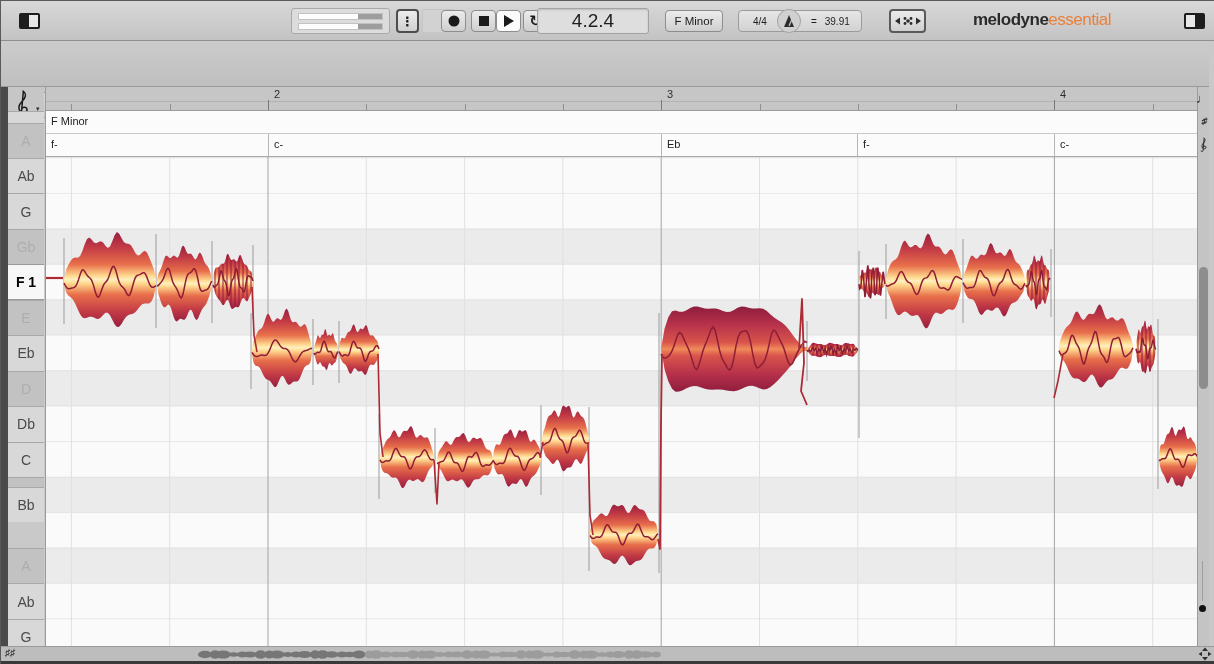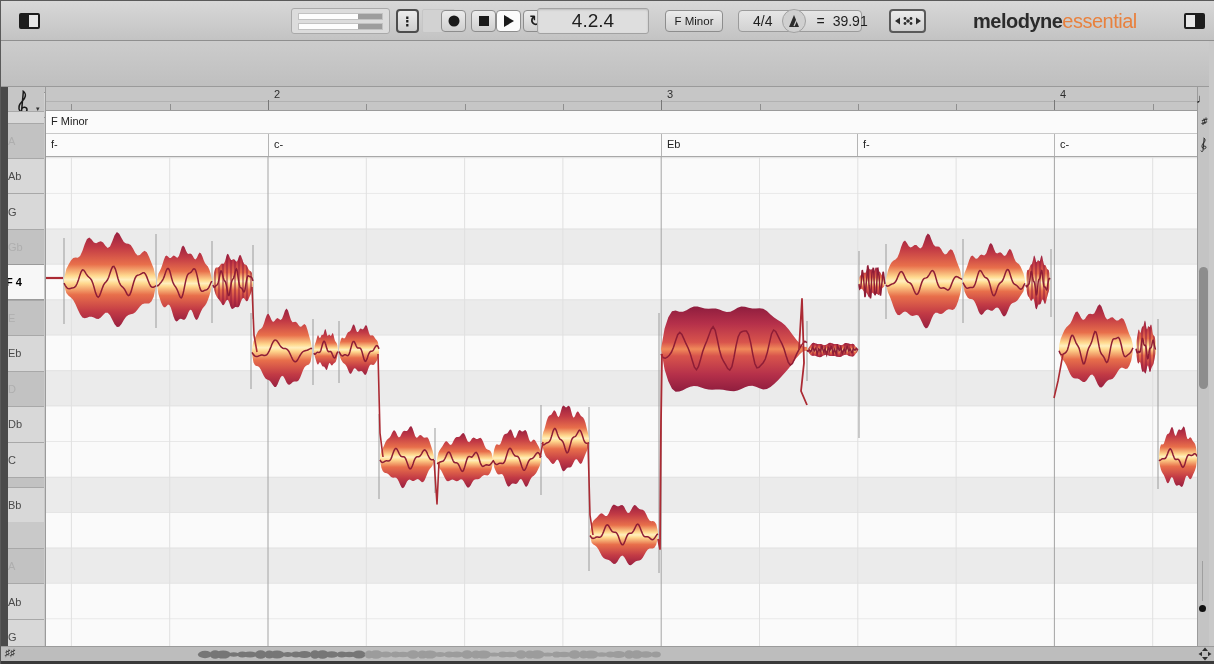--- a/index.html
+++ b/index.html
@@ -18,28 +18,28 @@
   .btn { position:absolute; border:1px solid #8d8d8d; border-radius:4px;
     background:linear-gradient(#ececec,#cfcfcf); color:#1c1c1c; display:flex; align-items:center; justify-content:center; }
   .btn.active { background:#fbfbfb; }
   .monitor-btn { left:395px; top:8px; width:23px; height:24px; border:2px solid #4d4d4d; font-size:13px; font-weight:bold; }
   .blank-cell { position:absolute; left:421px; top:8px; width:33px; height:24px; background:#d2d2d2; border:1px solid #c6c6c6; border-radius:2px; }
   .pos-display { position:absolute; left:536px; top:7px; width:112px; height:26px; background:#dedede;
     border:1px solid #a2a2a2; border-radius:3px; box-shadow:inset 0 1px 2px rgba(0,0,0,.15);
     font-size:19px; color:#1e1e1e; display:flex; align-items:center; justify-content:center; }
   .key-btn { left:664px; top:9px; width:58px; height:22px; font-size:11.5px; }
   .tempo-pill { position:absolute; left:737px; top:9px; width:124px; height:22px; border:1px solid #9b9b9b;
-    border-radius:4px; background:linear-gradient(#e6e6e6,#d2d2d2); display:flex; align-items:center; font-size:14px; color:#1e1e1e; }
+    border-radius:4px; background:linear-gradient(#e6e6e6,#d2d2d2); display:flex; align-items:center; font-size:10px; color:#1e1e1e; }
   .tempo-pill .sig { margin-left:14px; }
   .metro-circ { position:relative; width:24px; height:24px; margin-left:10px; border-radius:50%;
     background:#d0d0d0; border:1px solid #a2a2a2; flex:none; display:flex; align-items:center; justify-content:center; }
   .tempo-pill .eq { margin-left:10px; }
   .tempo-pill .bpm { margin-left:8px; }
   .stretch-btn { left:888px; top:8px; width:37px; height:24px; border:2px solid #5a5a5a; }
-  .logo { position:absolute; left:972px; top:9px; font-size:20px; letter-spacing:-0.5px; white-space:nowrap; }
+  .logo { position:absolute; left:972px; top:9px; font-size:17px; letter-spacing:-0.5px; white-space:nowrap; }
   .logo b { color:#2b2b2b; font-weight:bold; }
   .logo span { color:#e8813e; font-weight:normal; }
 
   
   .toolbar2 { position:absolute; left:0; top:40px; width:1214px; height:46px;
     background:linear-gradient(#cccccc,#bfbfbf); border-bottom:1px solid #9a9a9a; }
   .tgroup { position:absolute; top:51px; height:26px; display:flex; border:1px solid #979797; border-radius:5px; overflow:hidden; }
   .tbtn { width:23px; height:24px; background:linear-gradient(#d8d8d8,#c8c8c8); border-right:1px solid #979797;
     display:flex; align-items:center; justify-content:center; }
   .tbtn:last-child { border-right:none; }
@@ -48,22 +48,22 @@
     box-shadow:inset 0 1px 2px rgba(0,0,0,.12); font-size:11.5px; color:#1e1e1e;
     display:flex; align-items:center; justify-content:center; }
   .macro { position:absolute; top:51px; width:30px; height:26px; }
   .gear-wrap { position:absolute; left:1183px; top:57px; display:flex; align-items:flex-end; }
   .caret { font-size:7px; color:#333; line-height:1; }
 
   
   .left-strip { position:absolute; left:0; top:86px; width:7px; height:559px; background:#4a4a4a; }
   .ruler-head { position:absolute; left:7px; top:86px; width:36px; height:36px; background:#c6c6c6; }
   .ruler { position:absolute; left:7px; top:86px; width:36px; height:559px; overflow:hidden; }
-  .rrow { position:absolute; left:0; width:36px; border-top:1px solid #a8a8a8; font-size:11px;
-    display:flex; align-items:center; }
+  .rrow { position:absolute; left:0; width:36px; border-top:1px solid #a8a8a8; font-size:14px;
+    display:flex; align-items:center; justify-content:center; }
   .rrow.in { background:#d8d8d8; color:#4a4a4a; }
   .rrow.out { background:#c2c2c2; color:#aeaeae; }
   .rrow.sel { background:#f7f7f7; color:#000; font-weight:bold; left:-3px; width:42px; border:1px solid #9a9a9a; z-index:3; }
   .timeline { position:absolute; left:45px; top:86px; width:1151px; height:24px; background:#c6c6c6;
     border-bottom:1px solid #9b9b9b; overflow:hidden; }
   .timeline .midline { position:absolute; left:0; right:0; top:14px; height:1px; background:#b2b2b2; }
   .barnum { position:absolute; top:1px; font-size:11px; color:#2e2e2e; }
   .tick { position:absolute; bottom:0; width:1px; background:#8f8f8f; }
   .keyrow { position:absolute; left:45px; top:110px; width:1151px; height:23px; background:#fbfbfb;
     border-bottom:1px solid #c9c9c9; font-size:11px; color:#222; }
@@ -268,21 +268,21 @@
       <div class="rrow in" style="top: 70.95px; height: 35.45px;">
         <span>Ab</span>
       </div>
       <div class="rrow in" style="top: 106.4px; height: 35.45px;">
         <span>G</span>
       </div>
       <div class="rrow out" style="top: 141.85px; height: 35.45px;">
         <span>Gb</span>
       </div>
       <div class="rrow sel" style="top: 177.3px; height: 35.45px;">
-        <span>F 4</span>
+        <span>F 1</span>
       </div>
       <div class="rrow out" style="top: 212.75px; height: 35.45px;">
         <span>E</span>
       </div>
       <div class="rrow in" style="top: 248.2px; height: 35.45px;">
         <span>Eb</span>
       </div>
       <div class="rrow out" style="top: 283.65px; height: 35.45px;">
         <span>D</span>
       </div>

